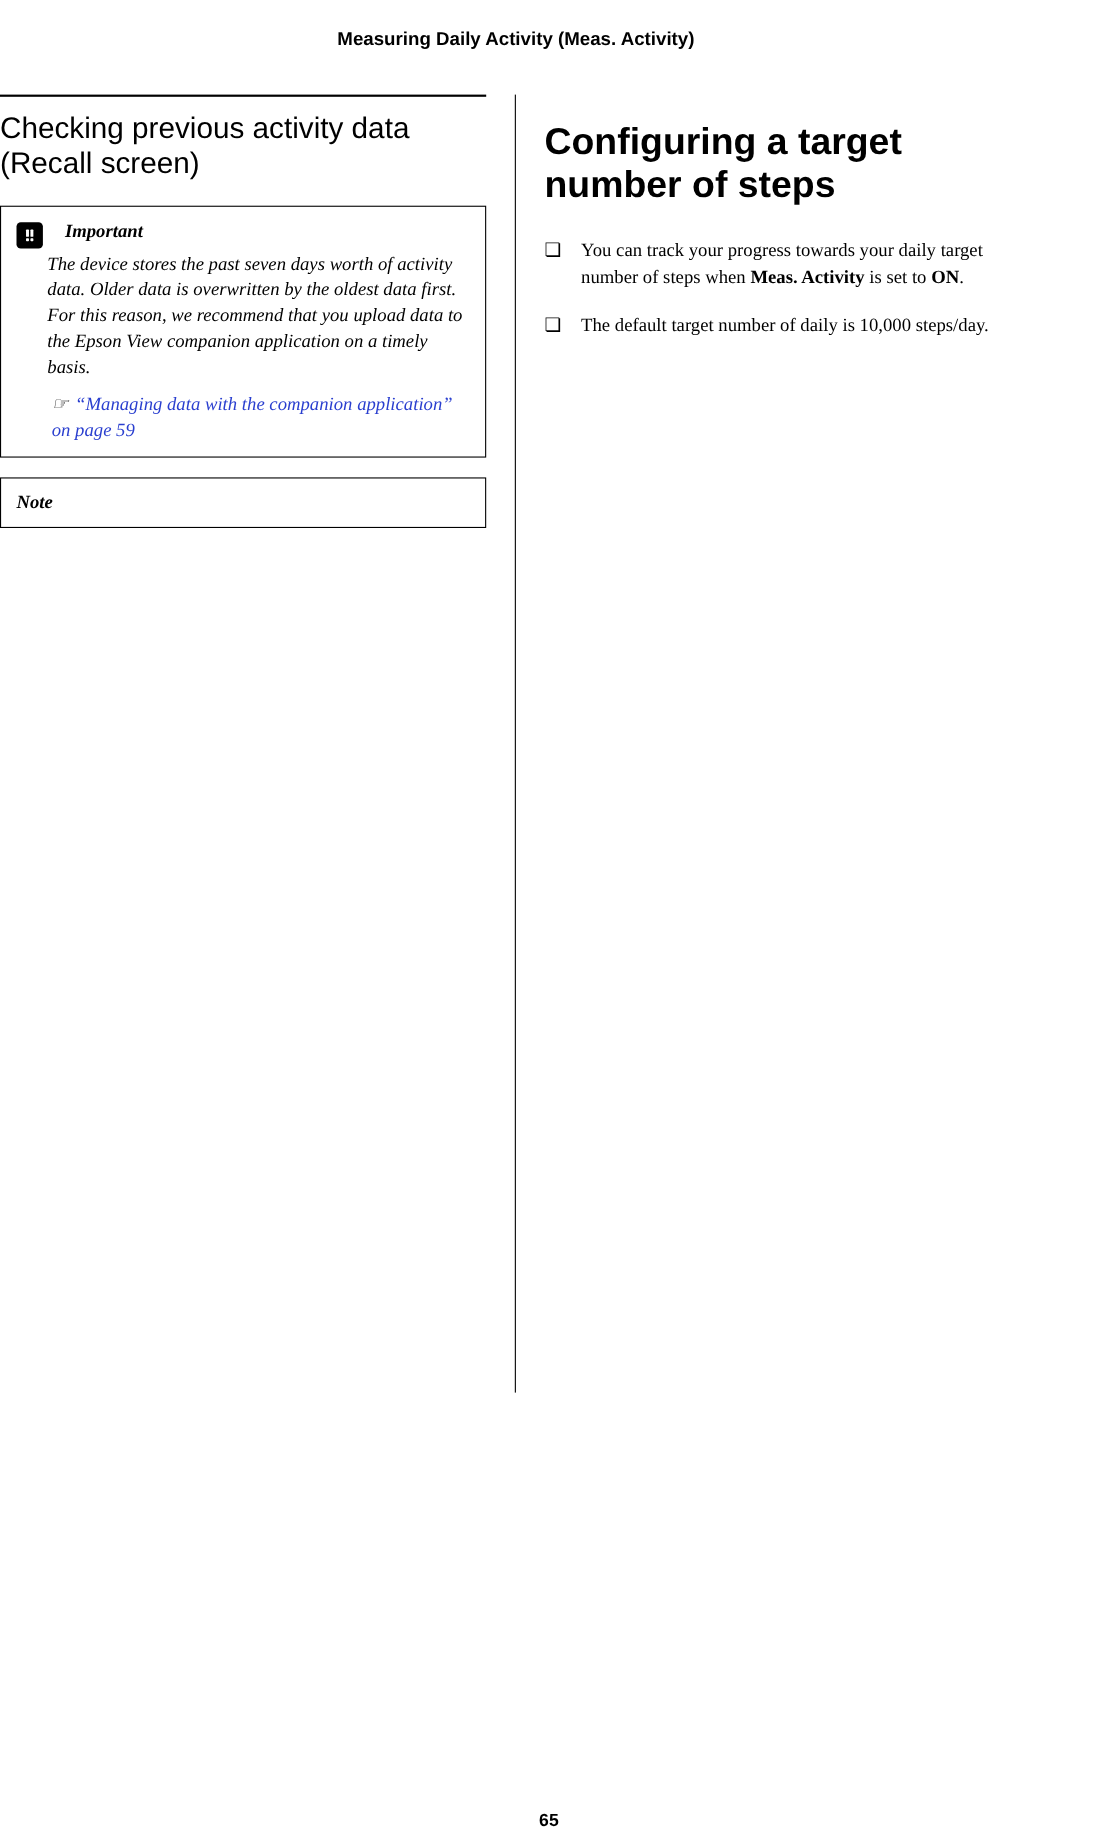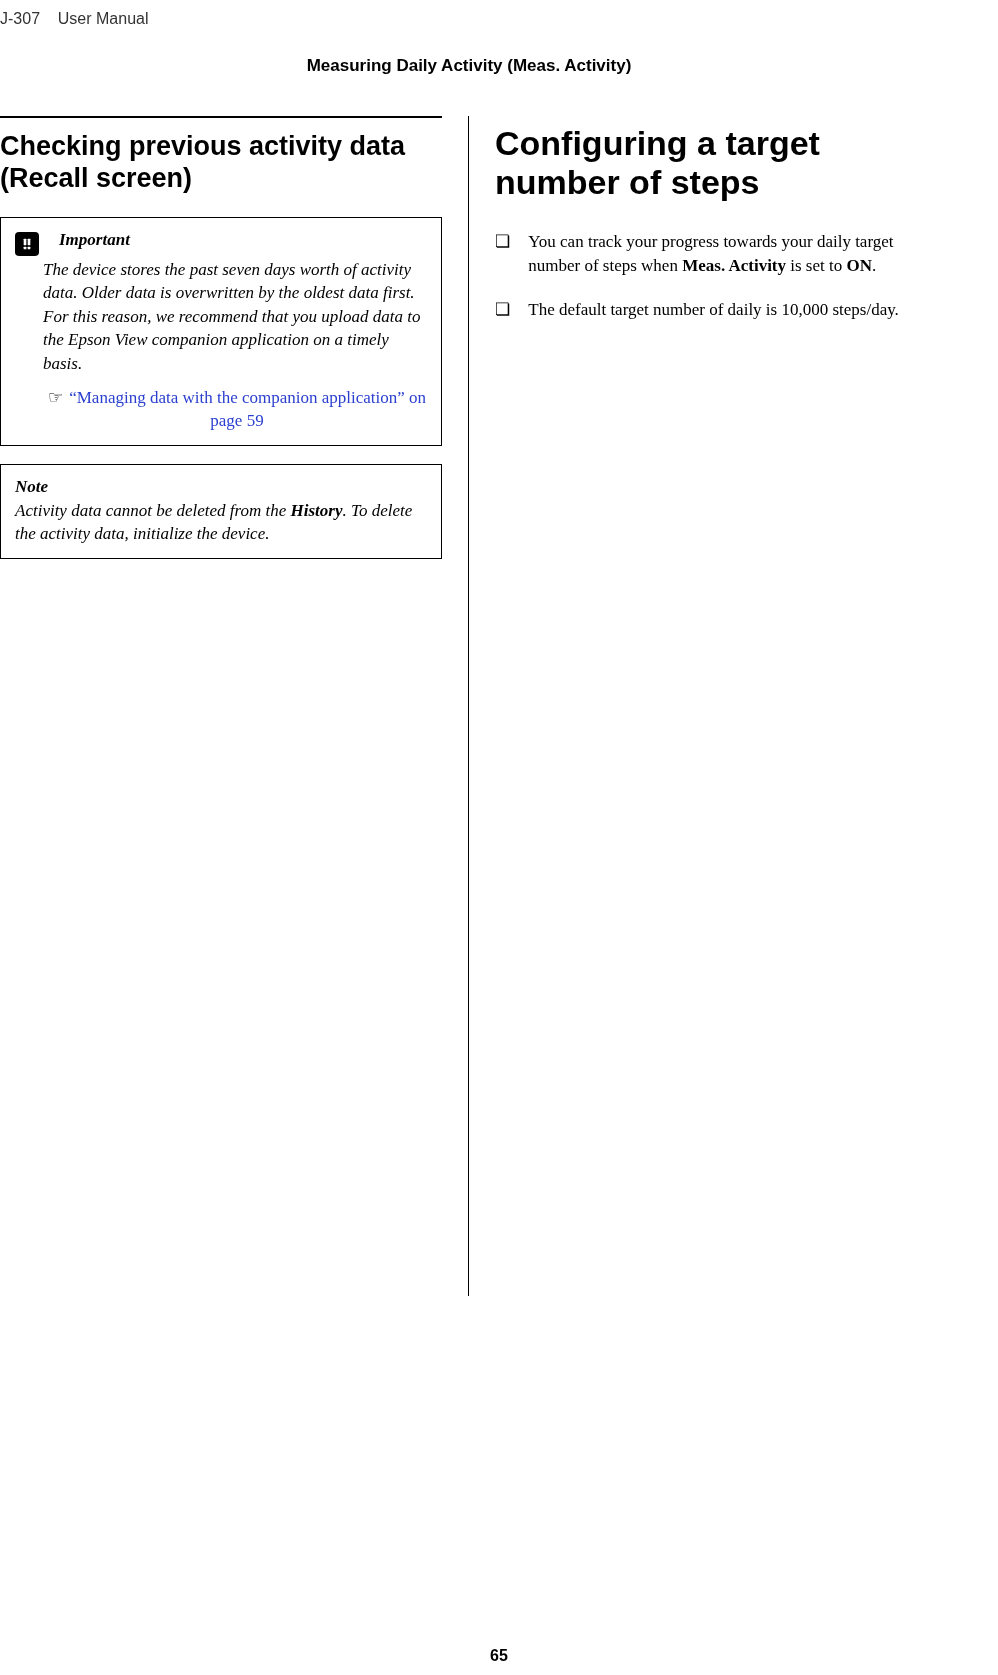--- a/index.html
+++ b/index.html
@@ -40,33 +40,33 @@
   }
   .col-left {
     padding-right: 26px;
     border-right: 1px solid #000;
   }
   .col-right {
     padding-left: 26px;
   }
   .h2 {
     font-family: "Myriad Pro", Arial, sans-serif;
-    font-weight: 700;
+    font-weight: 400;
     font-size: 27px;
     line-height: 1.2;
     border-top: 2px solid #000;
     padding-top: 12px;
     margin: 0 0 22px 0;
   }
   .h1 {
     font-family: "Myriad Pro", Arial, sans-serif;
     font-weight: 700;
     font-size: 34px;
     line-height: 1.15;
-    margin: 8px 0 28px 0;
+    margin: 24px 0 28px 0;
   }
   .box {
     border: 1.5px solid #000;
     padding: 12px 14px 12px 14px;
     margin-bottom: 18px;
   }
   .important-head {
     display: flex;
     align-items: flex-start;
     gap: 20px;
@@ -94,25 +94,25 @@
   }
   .important-body {
     font-style: italic;
     font-size: 17px;
     line-height: 1.38;
     margin-left: 28px;
     margin-top: 2px;
   }
   .link-line {
     margin-top: 12px;
+    font-style: italic;
     font-size: 17px;
     color: #2a3fcf;
     margin-left: 32px;
     line-height: 1.35;
-    text-align: center;
   }
   .link-line .hand {
     color: #000;
     margin-right: 6px;
   }
   .note-label {
     font-weight: 700;
     font-style: italic;
     font-size: 17px;
   }
@@ -170,23 +170,20 @@
   }
   .divider-wrap {
     min-height: 1180px;
   }
 </style>
 </head>
 <body>
 
 <div class="page">
 
-  <div class="top-header">
-    <span>J-307</span>&nbsp;&nbsp;&nbsp;&nbsp;<span>User Manual</span>
-  </div>
 
   <div class="section-title">Measuring Daily Activity (Meas. Activity)</div>
 
   <div class="columns divider-wrap">
 
     <div class="col col-left">
 
       <div class="h2">Checking previous activity data (Recall screen)</div>
 
       <div class="box">
@@ -202,23 +199,20 @@
           <span class="important-label">Important</span>
         </div>
         <div class="important-body">The device stores the past seven days worth of activity data. Older data is overwritten by the oldest data first. For this reason, we recommend that you upload data to the Epson View companion application on a timely basis.</div>
         <div class="link-line">
           <span class="hand">☞</span><span>“Managing data with the companion application” on page 59</span>
         </div>
       </div>
 
       <div class="box">
         <div class="note-label">Note</div>
-        <div class="note-body">
-          <span>Activity data cannot be deleted from the </span><span class="bold-inline">History</span><span>. To delete the activity data, initialize the device.</span>
-        </div>
       </div>
 
     </div>
 
     <div class="col col-right">
 
       <div class="h1">Configuring a target number of steps</div>
 
       <ul class="checklist">
         <li>

